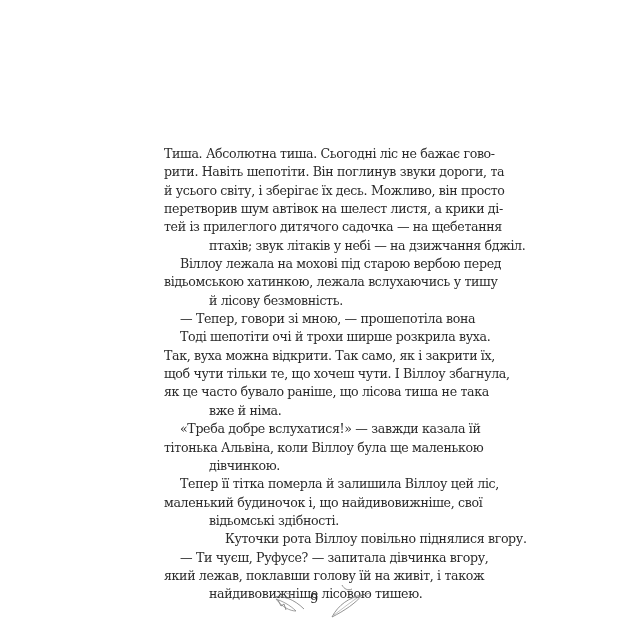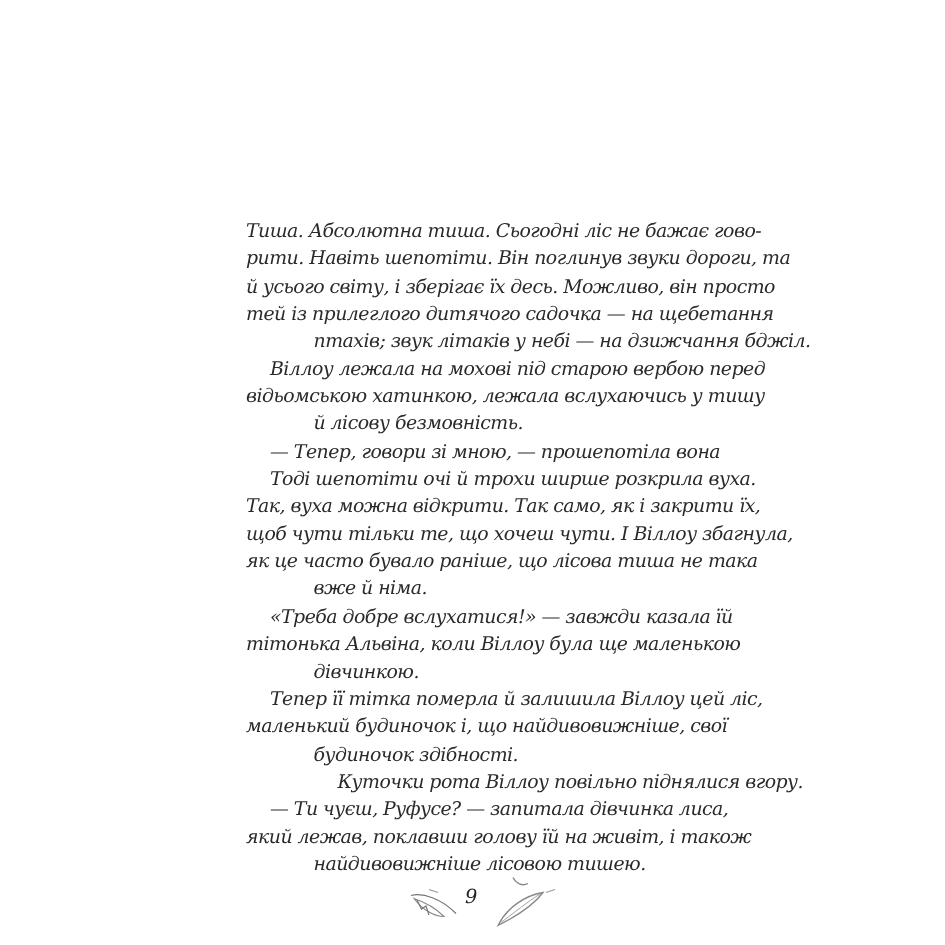--- a/index.html
+++ b/index.html
@@ -1,18 +1,18 @@
 <!DOCTYPE html>
 <html><head>
 <meta charset="utf-8">
 <style>
   html, body { margin: 0; padding: 0; background: #ffffff; }
   body { width: 630px; height: 630px; position: relative; overflow: hidden; }
   .page {
-    position: absolute; left: 0; top: 0; width: 630px; height: 452px; background: #ffffff; font-style: italic;
+    position: absolute; left: 0; top: 0; width: 630px; height: 452px; background: #ffffff;
   }
   .text-block {
     position: absolute;
     left: 164px;
     top: 145px;
     width: 303px;
     font-family: "DejaVu Serif", serif;
     font-size: 12.6px;
     line-height: 18.35px;
     color: #2a2a2a;
@@ -38,39 +38,40 @@
   .leaf-right { position: absolute; left: 328px; top: 0px; }
 </style>
 </head>
 <body>
 
 <div class="page">
   <div class="text-block" id="text-block">
       <span class="line">Тиша. Абсолютна тиша. Сьогодні ліс не бажає гово-</span>
       <span class="line">рити. Навіть шепотіти. Він поглинув звуки дороги, та</span>
       <span class="line">й усього світу, і зберігає їх десь. Можливо, він просто</span>
+      <span class="line">перетворив шум автівок на шелест листя, а крики ді-</span>
       <span class="line">тей із прилеглого дитячого садочка — на щебетання</span>
       <span class="line last">птахів; звук літаків у небі — на дзижчання бджіл.</span>
       <span class="line indent">Віллоу лежала на мохові під старою вербою перед</span>
       <span class="line">відьомською хатинкою, лежала вслухаючись у тишу</span>
       <span class="line last">й лісову безмовність.</span>
       <span class="line indent">— Тепер, говори зі мною, — прошепотіла вона</span>
       <span class="line indent">Тоді шепотіти очі й трохи ширше розкрила вуха.</span>
       <span class="line">Так, вуха можна відкрити. Так само, як і закрити їх,</span>
       <span class="line">щоб чути тільки те, що хочеш чути. І Віллоу збагнула,</span>
       <span class="line">як це часто бувало раніше, що лісова тиша не така</span>
       <span class="line last">вже й німа.</span>
       <span class="line indent">«Треба добре вслухатися!» — завжди казала їй</span>
       <span class="line">тітонька Альвіна, коли Віллоу була ще маленькою</span>
       <span class="line last">дівчинкою.</span>
       <span class="line indent">Тепер її тітка померла й залишила Віллоу цей ліс,</span>
       <span class="line">маленький будиночок і, що найдивовижніше, свої</span>
-      <span class="line last">будиночок здібності.</span>
+      <span class="line last">відьомські здібності.</span>
       <span class="line indent last">Куточки рота Віллоу повільно піднялися вгору.</span>
-      <span class="line indent">— Ти чуєш, Руфусе? — запитала дівчинка лиса,</span>
+      <span class="line indent">— Ти чуєш, Руфусе? — запитала дівчинка вгору,</span>
       <span class="line">який лежав, поклавши голову їй на живіт, і також</span>
       <span class="line last">найдивовижніше лісовою тишею.</span>
     </div>
 
   <div class="footer">
     <span class="leaf-left">
       <svg width="34" height="24" viewBox="0 0 34 24">
         <path d="M2 6 C10 4, 22 8, 32 18" stroke="#777" stroke-width="0.8" fill="none"></path>
         <path d="M4 8 C10 10, 18 14, 24 20 C18 20, 10 16, 4 8 Z" fill="none" stroke="#888" stroke-width="0.8"></path>
         <path d="M6 9 L9 15 L12 13 L14 19" stroke="#777" stroke-width="0.8" fill="none"></path>

